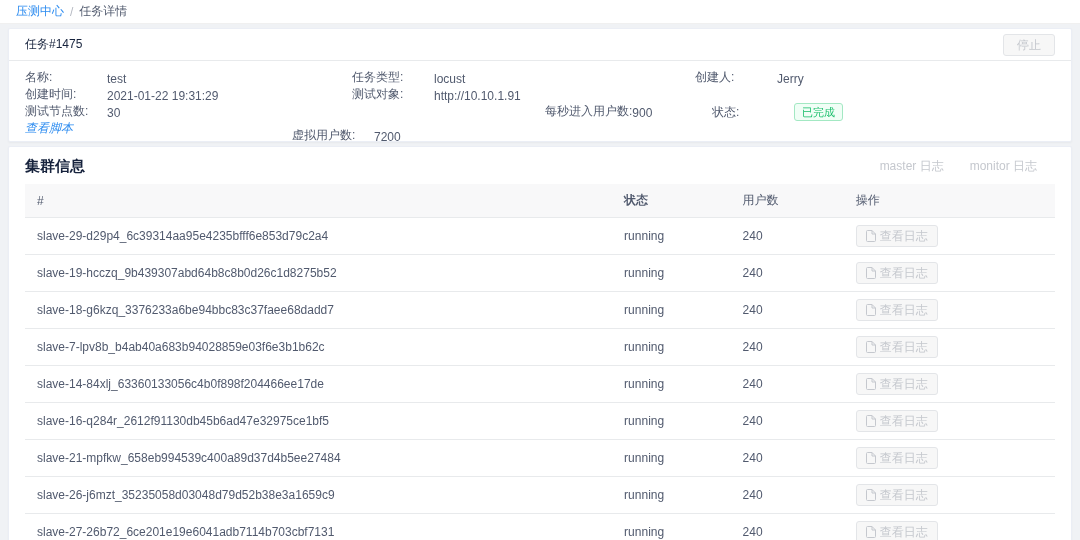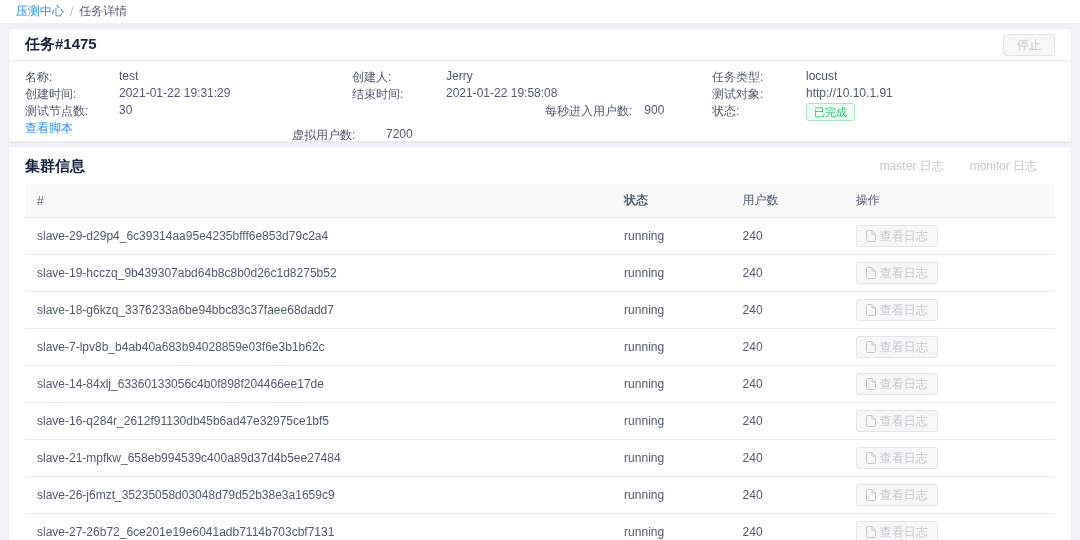--- a/index.html
+++ b/index.html
@@ -34,45 +34,45 @@
   
   .card{
     background:#fff;margin:4px 8px 0 8px;
     border:1px solid #ebeef5;border-radius:2px;
     box-shadow:0 1px 2px rgba(0,0,0,.04);
   }
   .card-header{
     height:32px;display:flex;align-items:center;justify-content:space-between;
     padding:0 16px;border-bottom:1px solid var(--border);
   }
-  .card-title{font-size:15px;font-weight:bold;color:var(--text-dark);}
+  .card-title{font-size:12px;font-weight:normal;color:var(--text-dark);}
   .btn{
     display:inline-flex;align-items:center;gap:4px;
     font-size:12px;border-radius:3px;cursor:not-allowed;
     background:var(--btn-disabled-bg);border:1px solid var(--btn-disabled-border);
     color:var(--muted);padding:3px 13px;line-height:14px;
   }
   
   .task-body{padding:8px 16px 4px 16px;}
   .info-row{display:flex;height:17px;align-items:center;}
-  .info-cell{display:flex;align-items:flex-start;white-space:nowrap;overflow:hidden;gap:12px;}
+  .info-cell{display:flex;align-items:flex-end;white-space:nowrap;overflow:hidden;}
   .info-cell .lbl{display:inline-block;min-width:82px;color:var(--text);}
   .info-cell .val{color:var(--text);}
   .w1{width:327px;}
   .w2{width:360px;}
   .w3a{width:267px;}
   .w3b{width:253px;margin-top:47px;}
   .w3c{width:167px;}
   .grow{flex:1;}
   .badge{
     display:inline-block;padding:1px 7px;border-radius:3px;
     color:var(--success);background:var(--success-bg);
     border:1px solid var(--success-border);font-size:11px;line-height:14px;
   }
-  .link{color:var(--accent);cursor:pointer;}
+  .link{color:var(--accent);cursor:pointer;font-style:italic;}
   
   .cluster-card{margin-top:4px;}
   .cluster-header{
     display:flex;align-items:center;justify-content:space-between;
     padding:10px 16px 8px 16px;
   }
   .section-title{font-size:15px;font-weight:bold;color:var(--text-dark);}
   .log-buttons{display:flex;gap:26px;margin-right:18px;}
   .text-btn{color:var(--muted);font-size:12px;cursor:not-allowed;background:none;border:none;}
   .table-wrap{padding:0 16px 8px 16px;}
@@ -106,37 +106,33 @@
   <div class="card-header">
     <span class="card-title">任务#1475</span>
     <button class="btn">停止</button>
   </div>
   <div class="task-body">
     <div class="info-row">
       <div class="info-cell w1">
         <span class="lbl">名称:</span>
         <span class="val">test</span>
       </div>
+      <div class="info-cell grow">
+        <span class="lbl">任务类型:</span>
+        <span class="val">locust</span>
+      </div>
       <div class="info-cell w2">
         <span class="lbl">创建人:</span>
         <span class="val">Jerry</span>
-      </div>
-      <div class="info-cell grow">
-        <span class="lbl">任务类型:</span>
-        <span class="val">locust</span>
       </div>
     </div>
     <div class="info-row">
       <div class="info-cell w1">
         <span class="lbl">创建时间:</span>
         <span class="val">2021-01-22 19:31:29</span>
-      </div>
-      <div class="info-cell w2">
-        <span class="lbl">结束时间:</span>
-        <span class="val">2021-01-22 19:58:08</span>
       </div>
       <div class="info-cell grow">
         <span class="lbl">测试对象:</span>
         <span class="val">http://10.10.1.91</span>
       </div>
     </div>
     <div class="info-row">
       <div class="info-cell w3a">
         <span class="lbl">测试节点数:</span>
         <span class="val">30</span>

